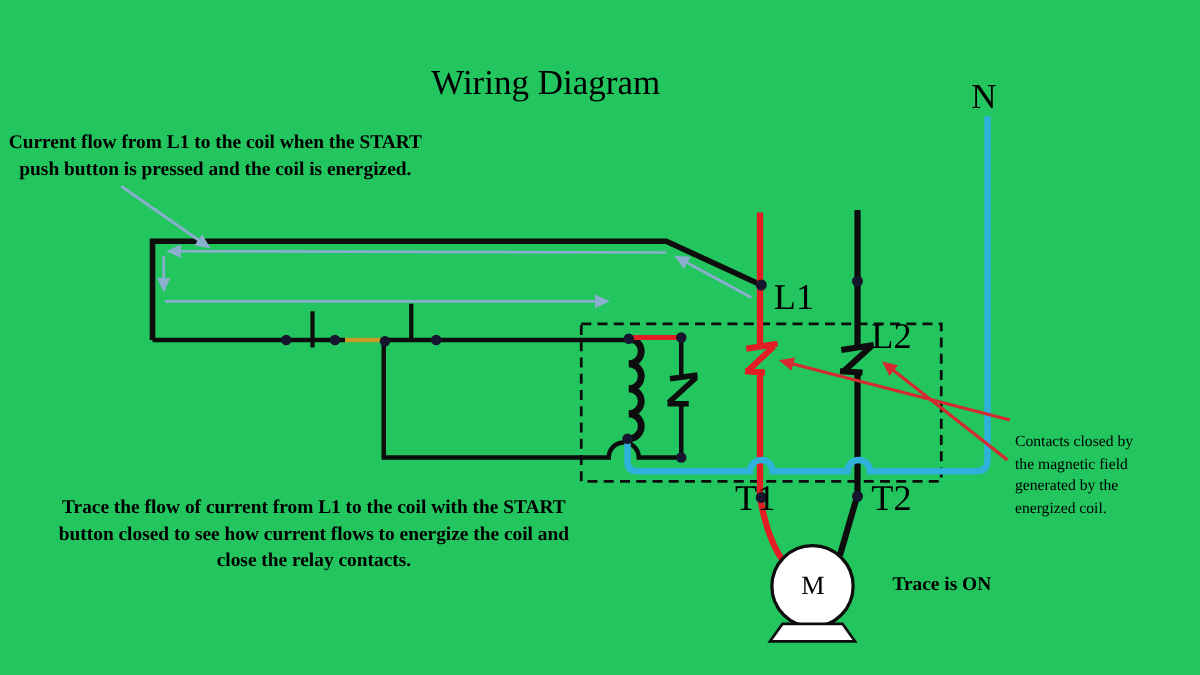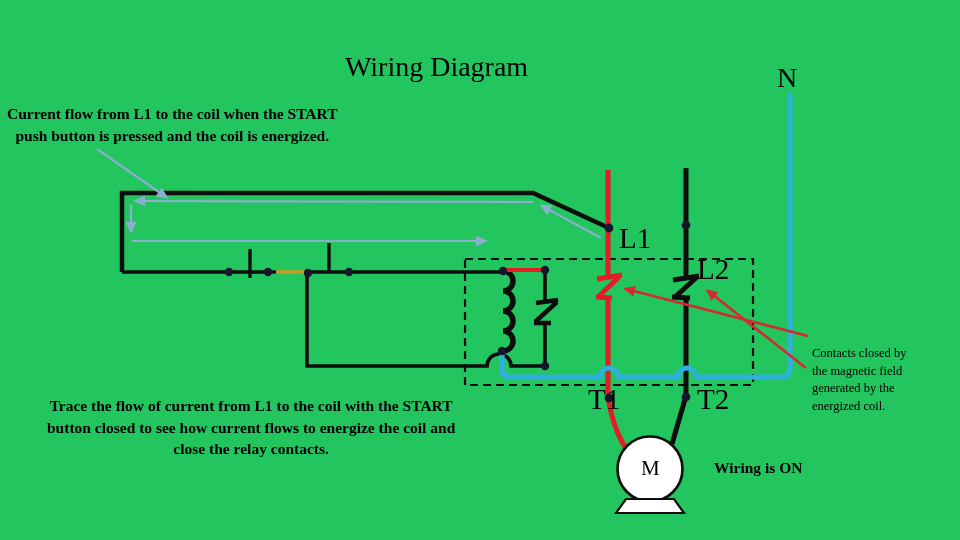--- a/index.html
+++ b/index.html
@@ -112,14 +112,14 @@
 generated by the
 energized coil.</div>
 
   <div class="txt terminal" style="left:619px;top:224px;">L1</div>
   <div class="txt terminal" style="left:697px;top:224px;margin-top:31px;">L2</div>
   <div class="txt terminal" style="left:588px;top:385px;">T1</div>
   <div class="txt terminal" style="left:697px;top:385px;">T2</div>
 
   <div class="txt mlabel" style="left:641px;top:458px;">M</div>
 
-  <div class="txt motoron" style="left:714px;top:459px;">Wiring is ON</div>
+  <div class="txt motoron" style="left:714px;top:459px;">Trace is ON</div>
 </div>
 
 </body></html>

